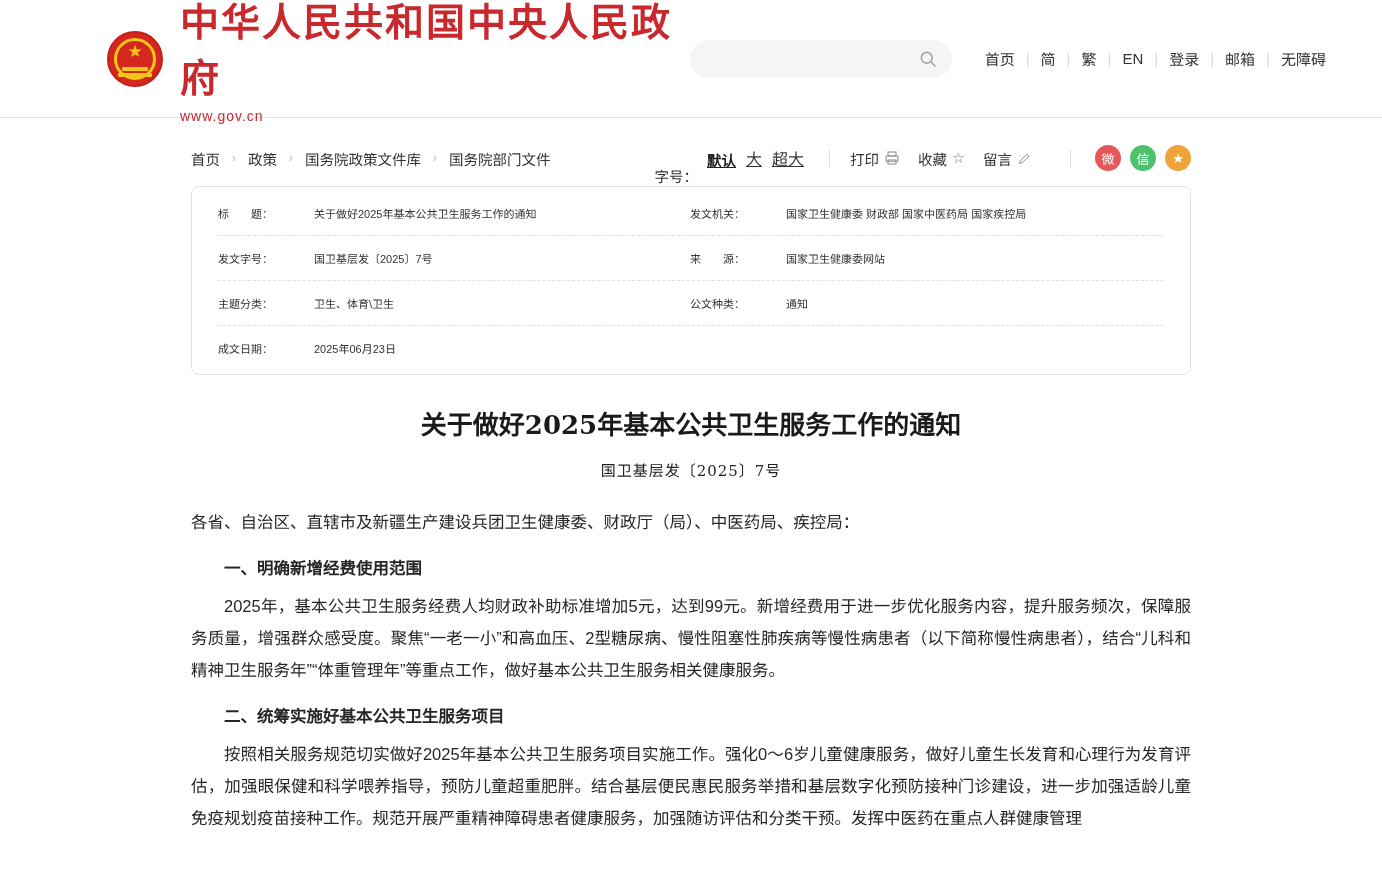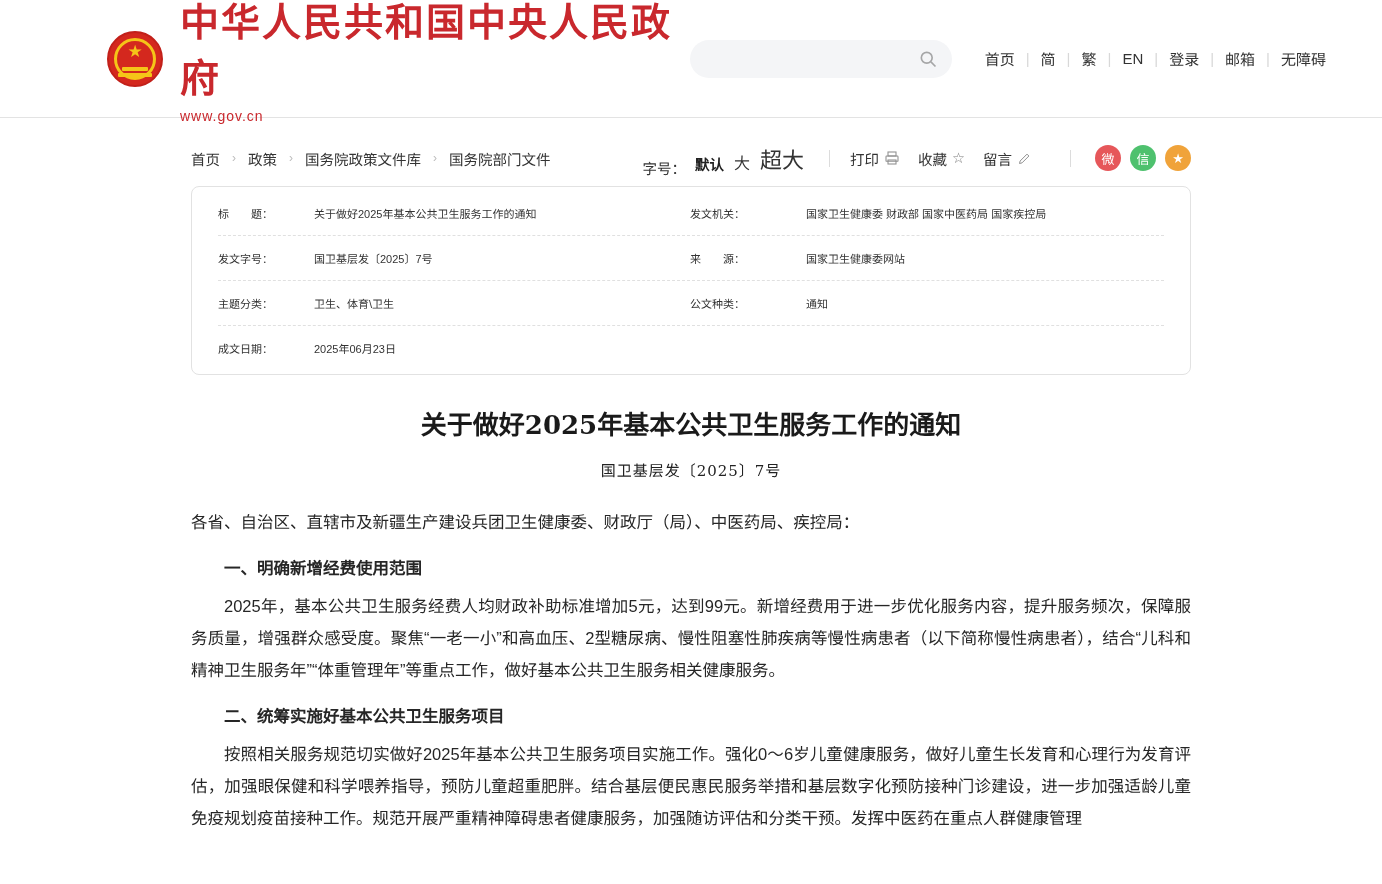--- a/index.html
+++ b/index.html
@@ -106,24 +106,24 @@
     color: #333;
   }
   .crumbs { display: flex; align-items: center; }
   .crumbs a { color: #333; text-decoration: none; }
   .crumbs .arrow {
     color: #bdbdbd; margin: 0 12px; font-size: 12px;
   }
   .tools { margin-left: auto; display: flex; align-items: center; font-size: 14.5px; color: #333; }
   .fontsize { display: flex; align-items: flex-end; }
   .fontsize .lbl { color: #333; margin-right: 4px; }
-  .fontsize .opt { margin: 4px 5px; color: #333; }
+  .fontsize .opt { margin: 16px 5px; color: #333; text-decoration: underline; }
   .fontsize .opt.active { font-weight: bold; color: #222; }
   .fontsize .opt.big { font-size: 16px; }
-  .fontsize .opt.bigger { font-size: 22px; }
+  .fontsize .opt.bigger { font-size: 16px; }
   .vdiv { width: 1px; height: 17px; background: #dcdcdc; margin: 0 20px; }
   .tool-item { display: flex; align-items: center; margin-right: 18px; }
   .tool-item .gi { margin-left: 5px; opacity: .65; }
   .social { display: flex; align-items: center; gap: 9px; margin-left: 4px; }
   .circ {
     width: 26px; height: 26px; border-radius: 50%;
     display: flex; align-items: center; justify-content: center;
     color: #fff; font-size: 13px;
   }
   .circ.weibo { background: #e6575a; }
@@ -140,21 +140,21 @@
   }
   .metarow {
     display: flex;
     border-bottom: 1px dashed #e0e0e0;
     font-size: 11px;
     color: #333;
   }
   .metarow:last-child { border-bottom: none; }
   .metacell { display: flex; align-items: center; padding: 14px 0; }
   .metacell.left { width: 430px; }
-  .metacell.right { flex: 1; padding-left: 42px; gap: 20px; }
+  .metacell.right { flex: 1; padding-left: 42px; }
   .mlabel {
     color: #333;
     width: 82px;
     display: inline-flex;
     justify-content: space-between;
     flex: 0 0 auto;
     white-space: nowrap;
   }
   .mval { margin-left: 14px; color: #333; }
 

